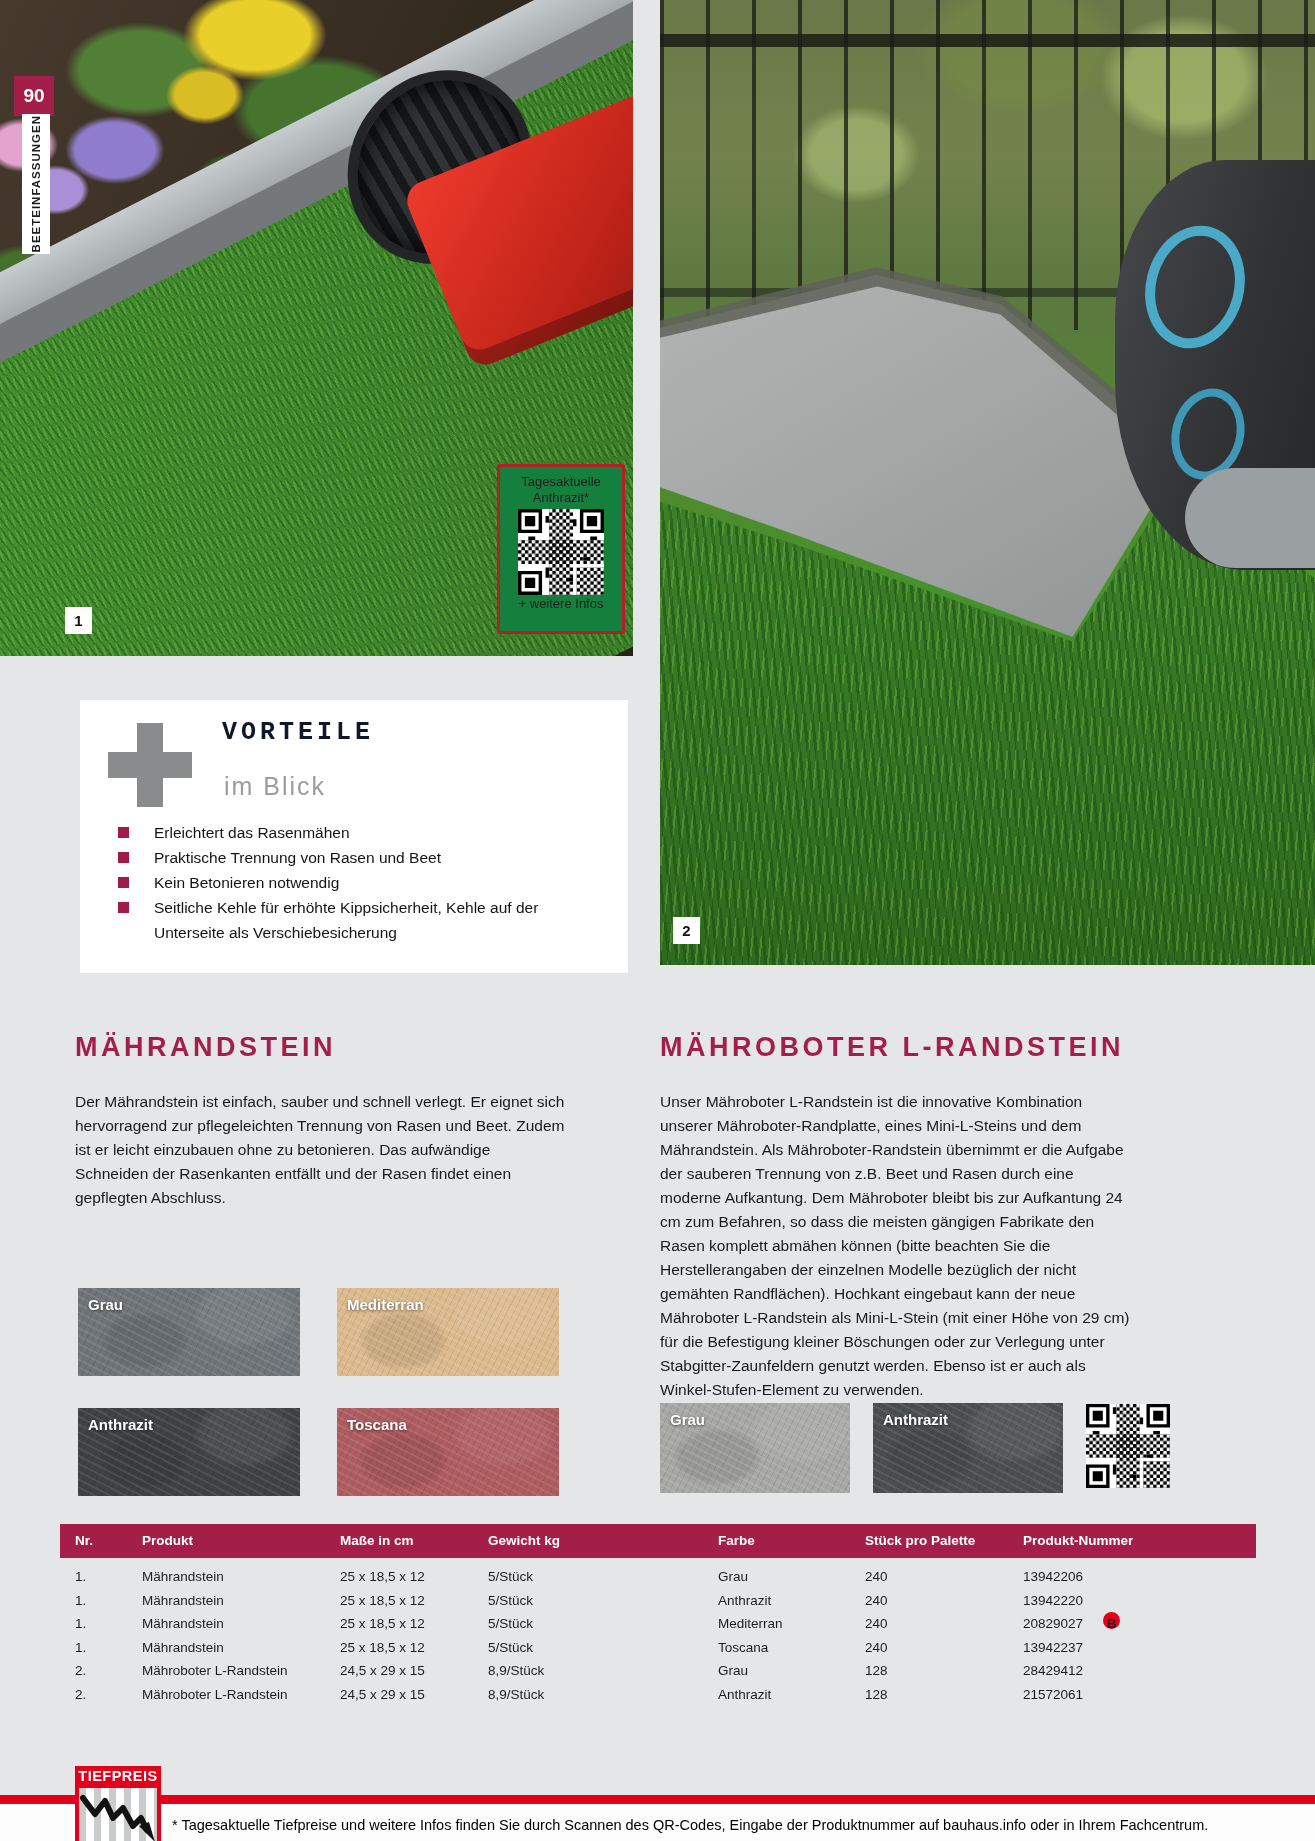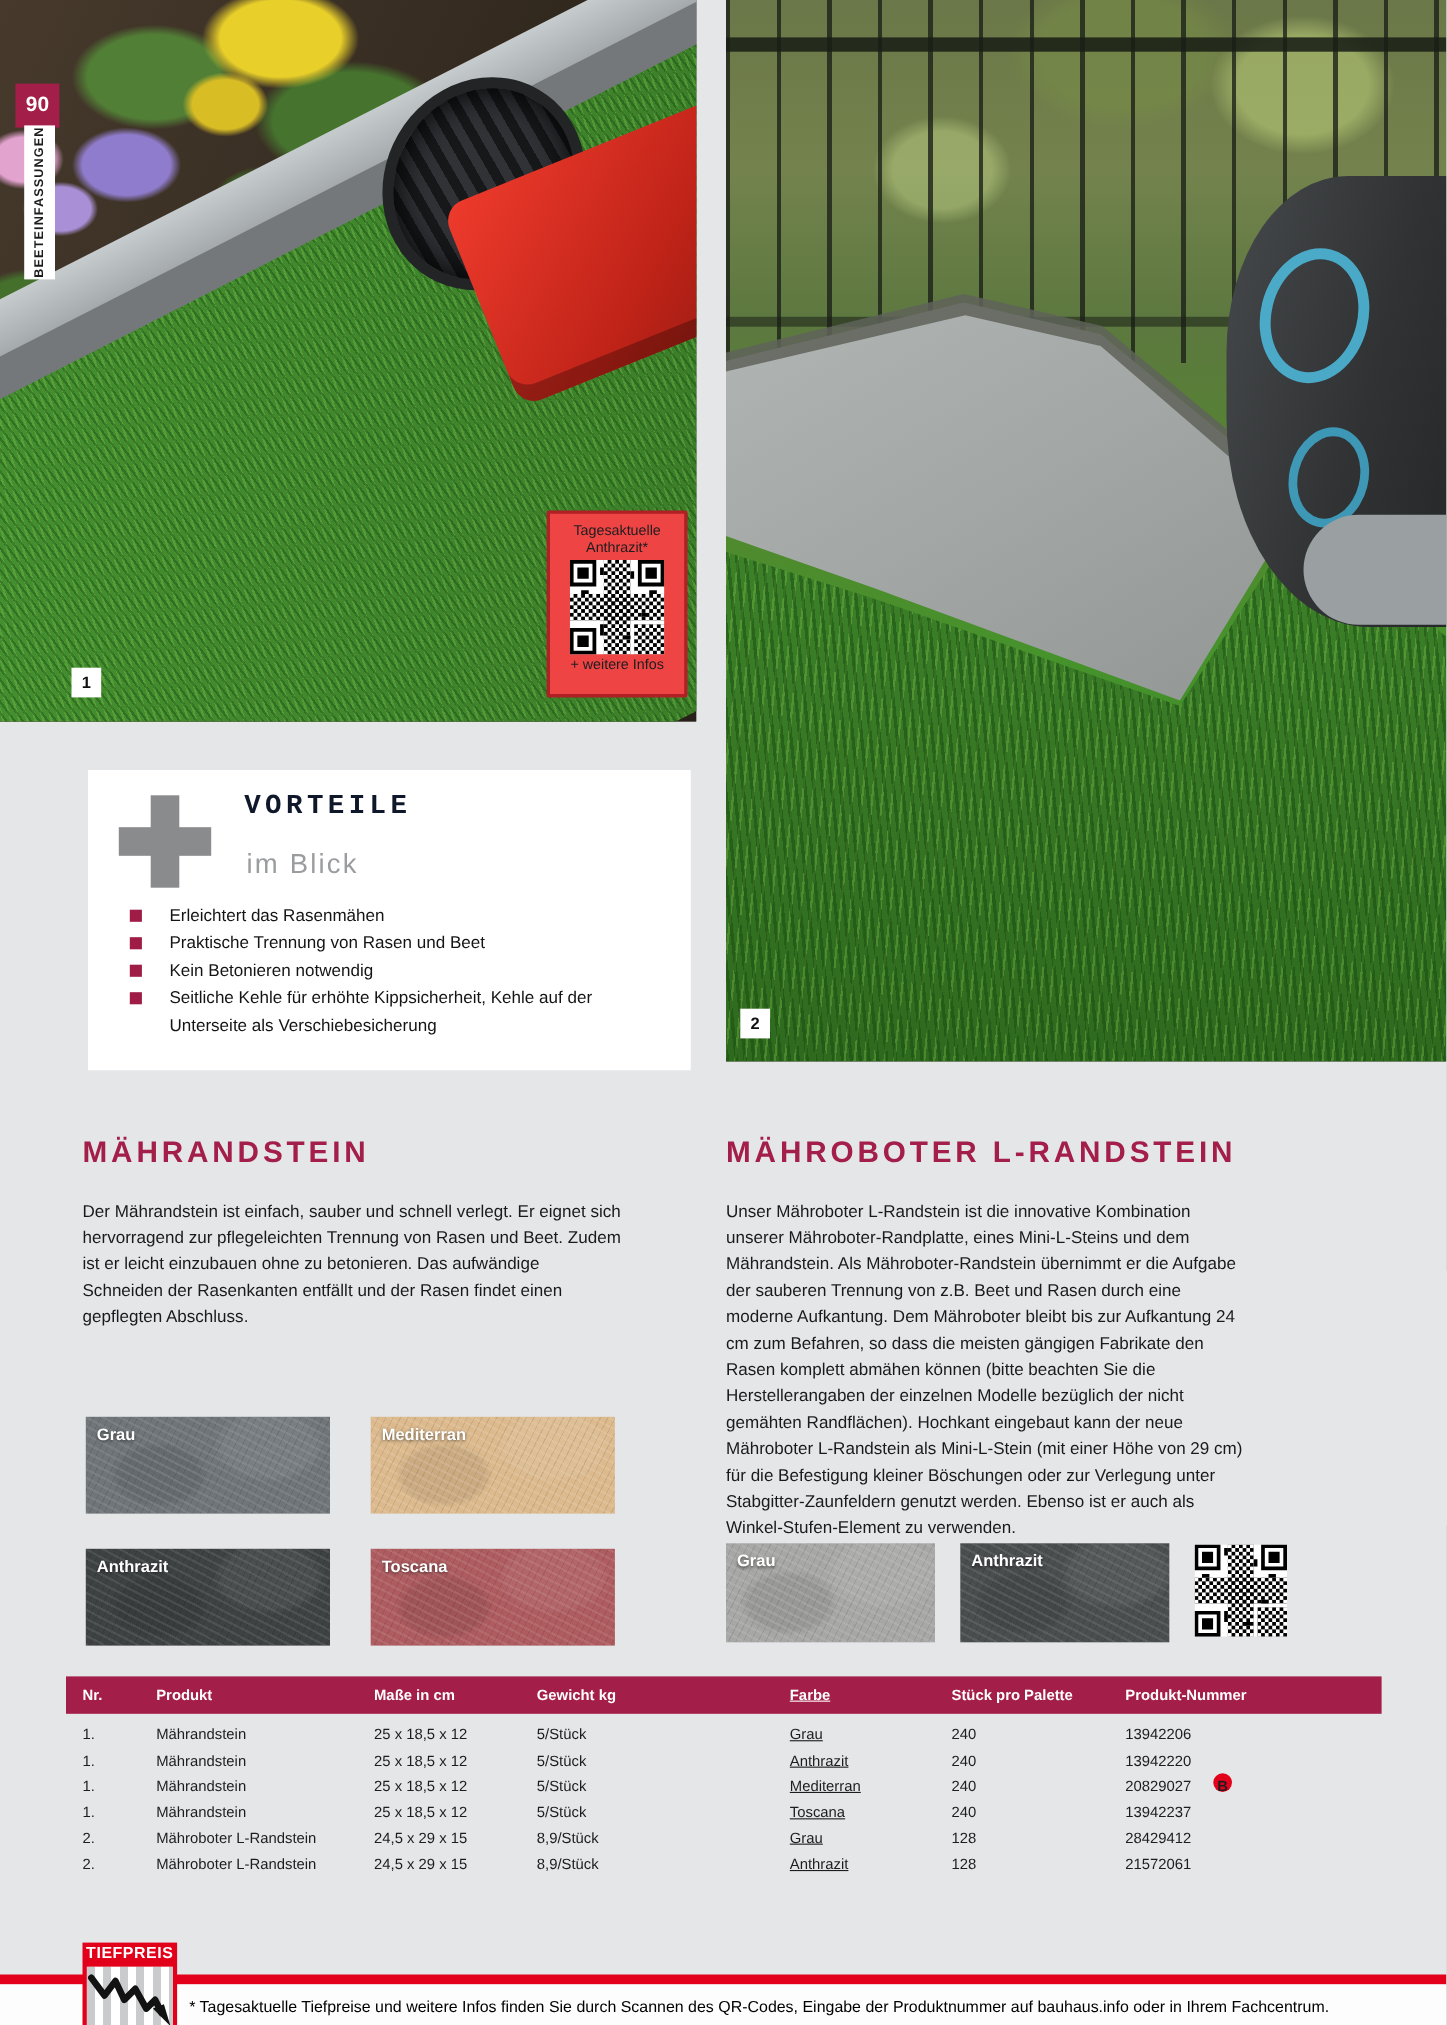--- a/index.html
+++ b/index.html
@@ -77,21 +77,21 @@
 
   
   .page-tab{left:14px;top:76px;width:40px;height:40px;background:#a31e49;color:#fff;
     font-weight:bold;font-size:19px;display:flex;align-items:center;justify-content:center;}
   .side-label{left:22px;top:114px;width:28px;height:140px;background:#fff;
     display:flex;align-items:center;justify-content:center;}
   .side-label span{writing-mode:vertical-rl;transform:rotate(180deg);font-size:11.5px;
     font-weight:bold;letter-spacing:1px;color:#1c1c1c;white-space:nowrap;}
 
   
-  .qr-box{left:497px;top:464px;width:128px;height:170px;background:#ef4444;
+  .qr-box{left:497px;top:464px;width:128px;height:170px;background:#15803d;
     border:3px solid #b02025;border-radius:2px;text-align:center;box-sizing:border-box;}
   .qr-title{font-size:13px;line-height:16px;margin-top:7px;color:#1d1d1f;}
   .qr-svg{width:86px;height:86px;margin:3px auto 0;display:block;}
   .qr-caption{font-size:13px;margin-top:1px;color:#1d1d1f;}
 
   
   .v-box{left:80px;top:700px;width:548px;height:273px;background:#fff;}
   .plus-h{position:absolute;left:28px;top:52px;width:84px;height:26px;background:#8a8b8d;}
   .plus-v{position:absolute;left:57px;top:23px;width:26px;height:84px;background:#8a8b8d;}
   .v-title{position:absolute;left:142px;top:18px;font-size:25px;font-weight:bold;
@@ -128,21 +128,21 @@
   .qr-plain{left:1086px;top:1404px;width:84px;height:84px;}
 
   
   .tbl{left:60px;top:1524px;width:1196px;}
   .thead{position:relative;height:34px;background:#a31e49;}
   .thead span{position:absolute;top:0;line-height:34px;color:#fff;font-weight:bold;font-size:13.5px;}
   .trow{position:relative;height:23.5px;}
   .trows{padding-top:7px;}
   .trow span{position:absolute;top:0;line-height:23.5px;font-size:13.5px;color:#1d1d1f;}
   .c0{left:15px;} .c1{left:82px;} .c2{left:280px;} .c3{left:428px;}
-  .c4{left:658px;text-decoration:underline;} .c5{left:805px;} .c6{left:963px;}
+  .c4{left:658px;} .c5{left:805px;} .c6{left:963px;}
   .b-badge{position:absolute;left:1043px;top:3px;width:17px;height:17px;border-radius:50%;
     background:#e2001a;color:#fff;font-size:11px;font-weight:bold;text-align:center;
     line-height:17px;}
 
   
   .foot-line{left:0;top:1795px;width:1315px;height:9px;background:#e2001a;}
   .foot-white{left:0;top:1804px;width:1315px;height:37px;background:#fdfdfd;}
   .tp-logo{left:75px;top:1753px;width:86px;height:82px;background:#e2001a;margin-top:13px;}
   .tp-label{position:absolute;left:0;right:0;top:2px;text-align:center;color:#fff;
     font-weight:bold;font-size:14.5px;letter-spacing:.5px;}

